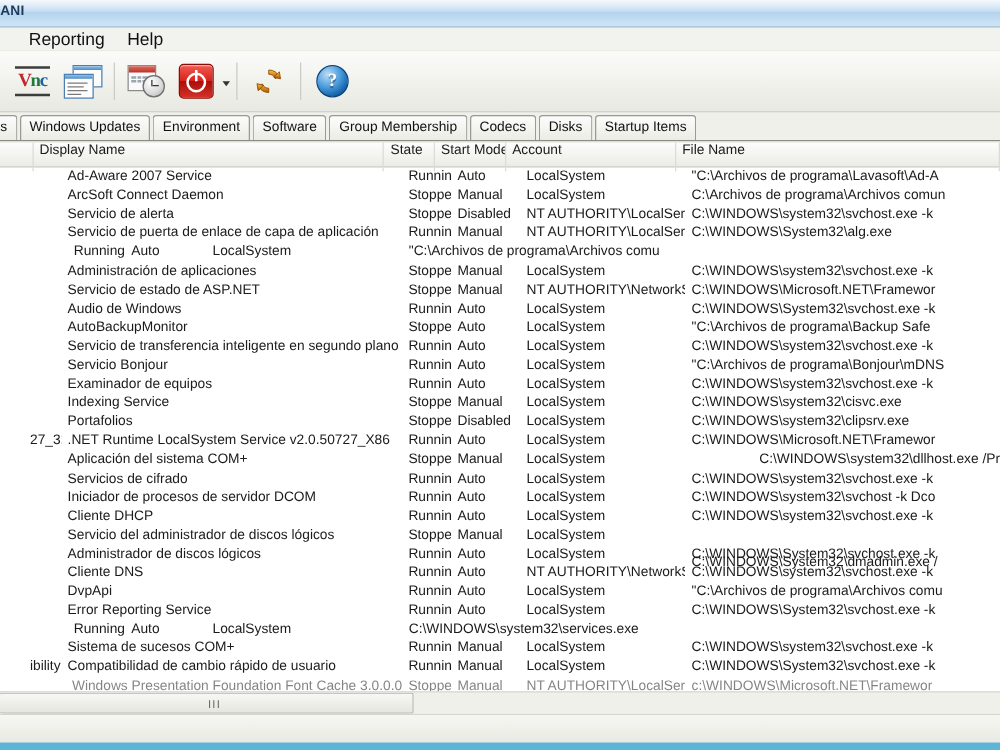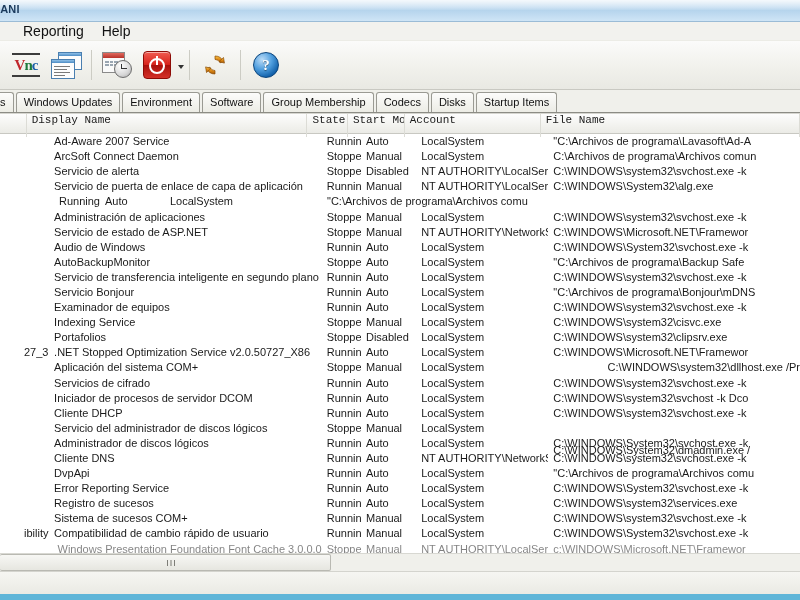--- a/index.html
+++ b/index.html
@@ -167,21 +167,21 @@
     height:19px;display:flex;align-items:center;
     background:linear-gradient(to bottom,#fdfdfd 0%,#f4f4f1 50%,#ebebe6 100%);
     border-bottom:1px solid #c8c8c2;
     font-size:11px;color:#1a1a1a;
     position:relative;
   }
   .hcell{
     height:26px;line-height:19px;
     padding-left:5px;box-sizing:border-box;
     border-right:1px solid #dcdcd6;
-    overflow:hidden;white-space:nowrap;font-family:Liberation Mono, monospace;
+    overflow:hidden;white-space:nowrap;
   }
   .grid-body{position:relative;}
   .row{
     height:15.1px;display:flex;align-items:center;
     font-size:11px;color:#1a1a1a;white-space:nowrap;padding-left:24px;
   }
   .cell{
     height:15px;line-height:15px;
     padding-left:5px;box-sizing:border-box;
     overflow:hidden;white-space:nowrap;
@@ -448,21 +448,21 @@
         <div class="row">
           <div class="cell c0" style="width: 30px;"></div>
           <div class="cell" style="width: 325px;">Portafolios</div>
           <div class="cell" style="width: 46px;">Stopped</div>
           <div class="cell" style="width: 65px;">Disabled</div>
           <div class="cell" style="width: 157px;">LocalSystem</div>
           <div class="cell" style="width: 300px;">C:\WINDOWS\system32\clipsrv.exe</div>
         </div>
         <div class="row">
           <div class="cell c0" style="width: 30px;">27_32</div>
-          <div class="cell" style="width: 325px;">.NET Stopped Optimization Service v2.0.50727_X86</div>
+          <div class="cell" style="width: 325px;">.NET Runtime LocalSystem Service v2.0.50727_X86</div>
           <div class="cell" style="width: 46px;">Running</div>
           <div class="cell" style="width: 65px;">Auto</div>
           <div class="cell" style="width: 157px;">LocalSystem</div>
           <div class="cell" style="width: 300px;">C:\WINDOWS\Microsoft.NET\Framewor</div>
         </div>
         <div class="row">
           <div class="cell c0" style="width: 30px;"></div>
           <div class="cell" style="width: 325px;">Aplicación del sistema COM+</div>
           <div class="cell" style="width: 46px;">Stopped</div>
           <div class="cell" style="width: 65px;">Manual</div>
@@ -528,21 +528,20 @@
         <div class="row">
           <div class="cell c0" style="width: 30px;"></div>
           <div class="cell" style="width: 325px;">Error Reporting Service</div>
           <div class="cell" style="width: 46px;">Running</div>
           <div class="cell" style="width: 65px;">Auto</div>
           <div class="cell" style="width: 157px;">LocalSystem</div>
           <div class="cell" style="width: 300px;">C:\WINDOWS\System32\svchost.exe -k</div>
         </div>
         <div class="row">
           <div class="cell c0" style="width: 30px;"></div>
-          <div class="cell" style="width: 325px;">Registro de sucesos</div>
           <div class="cell" style="width: 46px;">Running</div>
           <div class="cell" style="width: 65px;">Auto</div>
           <div class="cell" style="width: 157px;">LocalSystem</div>
           <div class="cell" style="width: 300px;">C:\WINDOWS\system32\services.exe</div>
         </div>
         <div class="row">
           <div class="cell c0" style="width: 30px;"></div>
           <div class="cell" style="width: 325px;">Sistema de sucesos COM+</div>
           <div class="cell" style="width: 46px;">Running</div>
           <div class="cell" style="width: 65px;">Manual</div>

